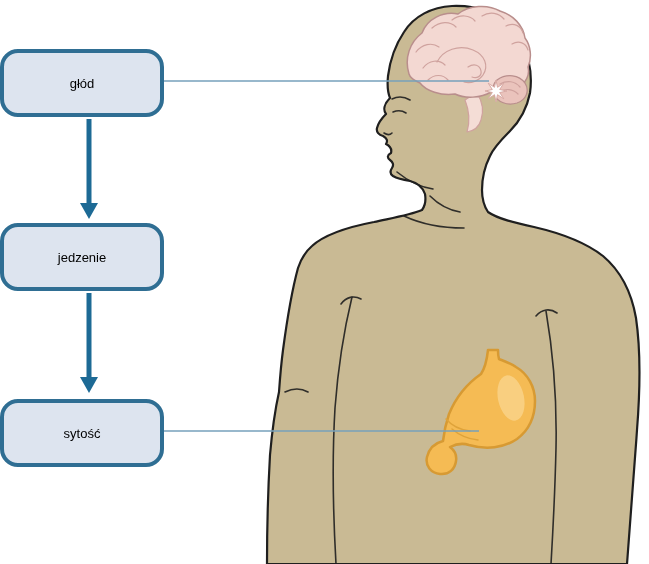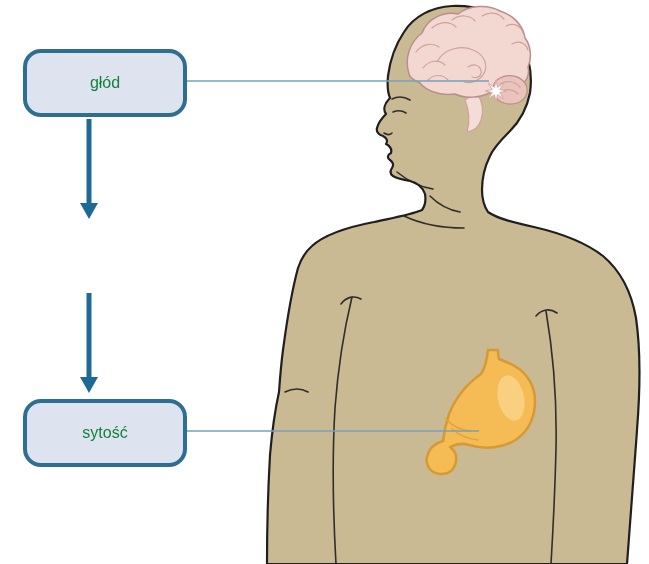--- a/index.html
+++ b/index.html
@@ -5,26 +5,26 @@
   html,body{margin:0;padding:0;background:#ffffff;}
   .stage{
     position:relative;
     width:649px;height:564px;
     background:#ffffff;
     overflow:hidden;
     font-family:"Liberation Sans", sans-serif;
   }
   .stage svg{position:absolute;left:0;top:0;}
   .node{
-    position:absolute;left:23px;width:156px;height:60px;
+    position:absolute;left:0;width:156px;height:60px;
     background:#dde4ef;
     border:4px solid #2f6e93;
     border-radius:18px;
     display:flex;align-items:center;justify-content:center;
-    font-size:16px;color:#15803d;
+    font-size:13px;color:#000000;
     box-sizing:content-box;
   }
   .node-hunger{top:49px;}
   .node-eating{top:223px;}
   .node-satiety{top:399px;text-align:center;}
 </style>
 </head>
 <body>
 
 <div class="stage">
@@ -161,17 +161,20 @@
       <g>
         <line x1="89" y1="293" x2="89" y2="379"></line>
         <polygon stroke="none" points="80,377 98,377 89,393"></polygon>
       </g>
     </g>
   </svg>
 
   <div class="node node-hunger">
     <span>głód</span>
   </div>
+  <div class="node node-eating">
+    <span>jedzenie</span>
+  </div>
   <div class="node node-satiety">
     <span>sytość</span>
   </div>
 
 </div>
 
 </body></html>

